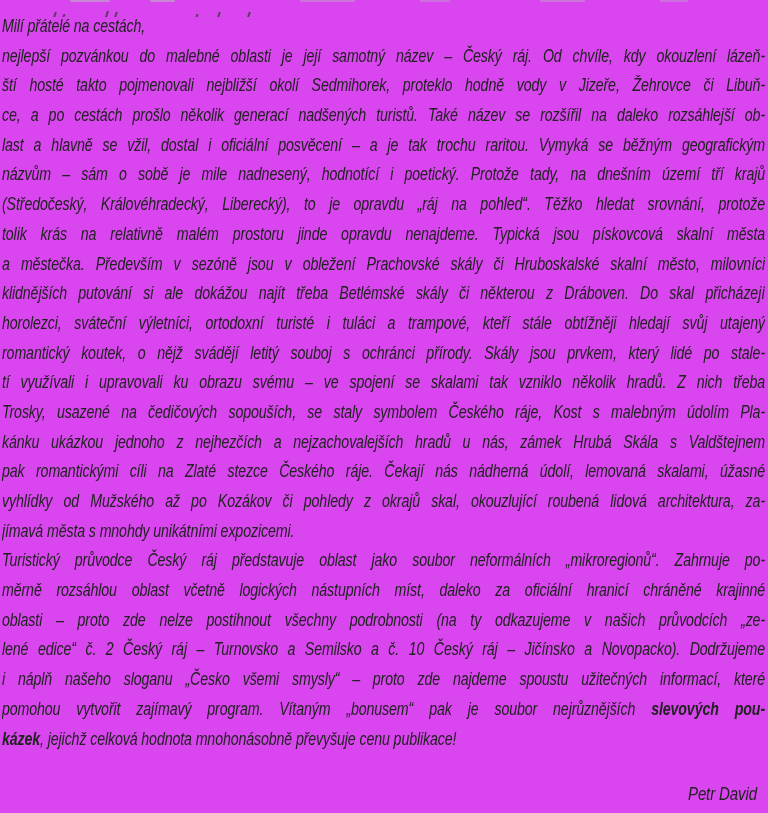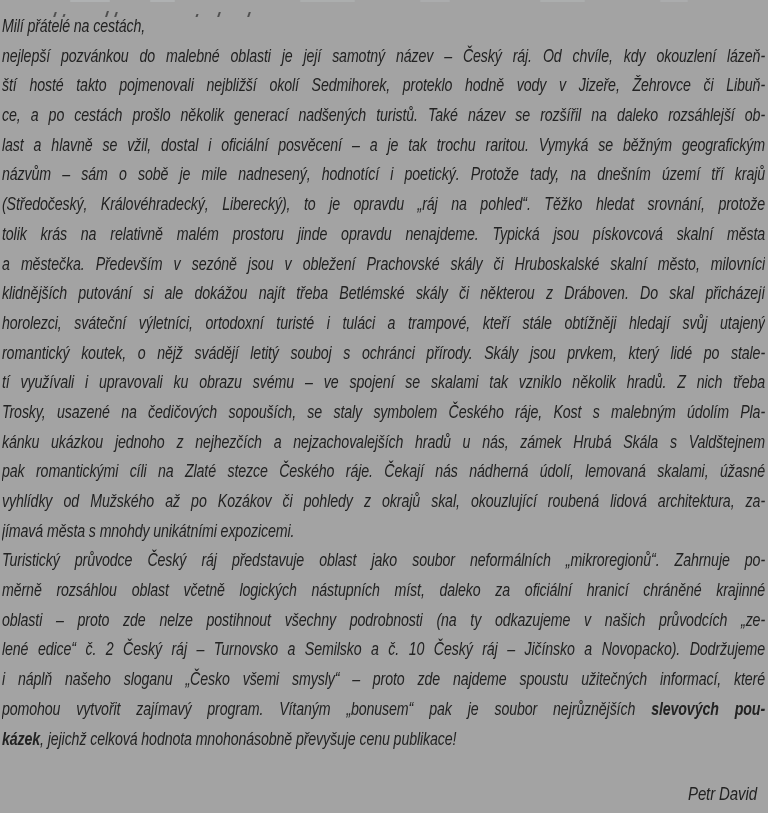--- a/index.html
+++ b/index.html
@@ -10,21 +10,21 @@
   body {
     width: 768px;
     height: 813px;
     position: relative;
     overflow: hidden;
     font-family: "Liberation Sans", sans-serif;
   }
   .page {
     position: absolute;
     inset: 0;
-    background: #a3a3a3;
+    background: #d946ef;
   }
   
   .top-artifacts {
     position: absolute;
     top: 0;
     left: 0;
     width: 768px;
     height: 4px;
   }
   .top-artifacts i {

